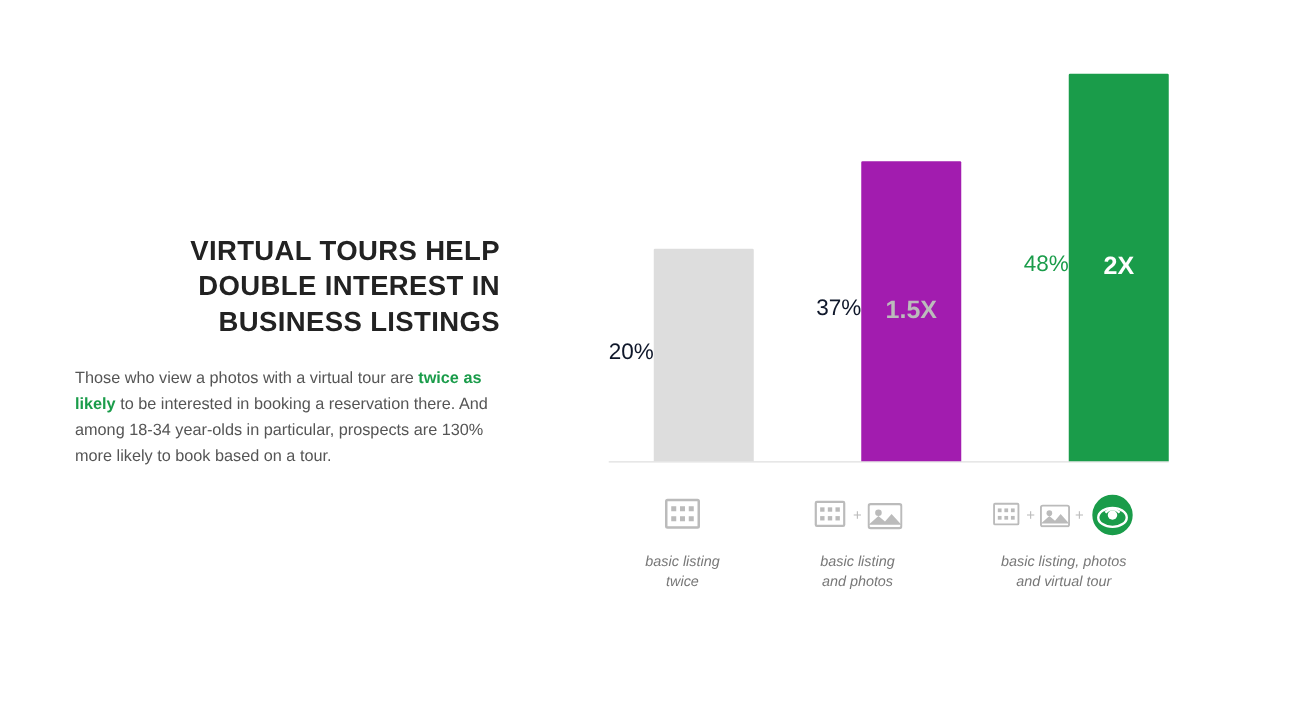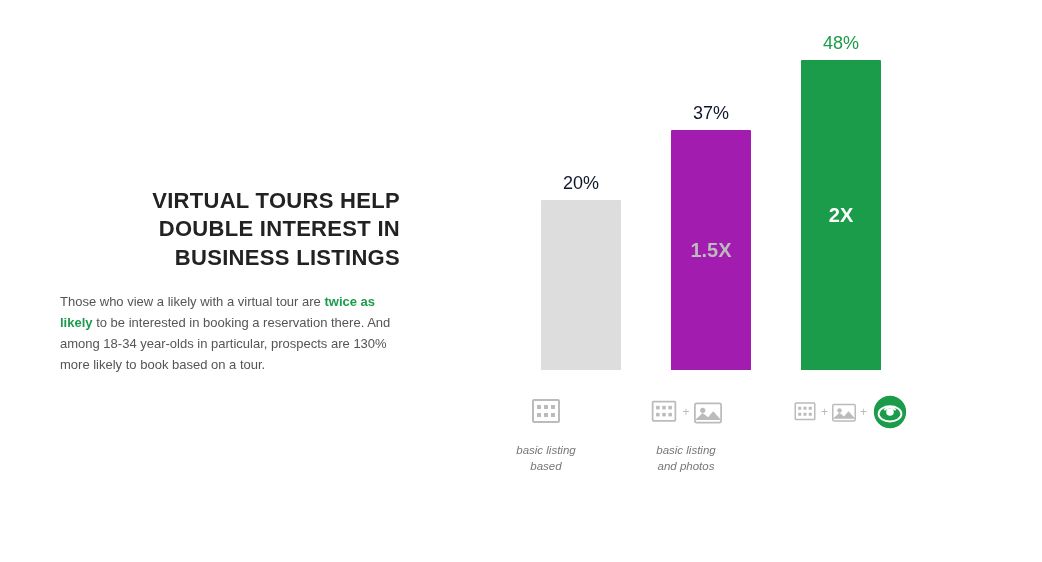--- a/index.html
+++ b/index.html
@@ -56,21 +56,20 @@
     .bars-container {
       display: flex;
       align-items: flex-end;
       gap: 50px;
       height: 340px;
       position: relative;
       padding-bottom: 0;
     }
     .bar-group {
       display: flex;
-      flex-direction: column;
       align-items: center;
       position: relative;
     }
     .bar-percent {
       font-size: 18px;
       color: #0f172a;
       margin-bottom: 6px;
       font-weight: 300;
     }
     .bar-percent.green {
@@ -120,21 +119,21 @@
       font-weight: 300;
     }
   </style>
 </head>
 <body>
 
 <div class="container">
   <div class="left-panel">
     <h1 class="main-title">VIRTUAL TOURS HELP DOUBLE INTEREST IN BUSINESS LISTINGS</h1>
     <p class="description">
-      <span>Those who view a likely with a virtual tour are </span><span class="highlight">twice as likely</span><span> to be interested in booking a reservation there. And among 18-34 year-olds in particular, prospects are 130% more likely to book based on a tour.</span>
+      <span>Those who view a photos with a virtual tour are </span><span class="highlight">twice as likely</span><span> to be interested in booking a reservation there. And among 18-34 year-olds in particular, prospects are 130% more likely to book based on a tour.</span>
     </p>
   </div>
 
   <div class="chart-area">
     <div style="position:relative; height:330px; display:flex; flex-direction:column; justify-content:flex-end;">
       <div class="bars-container">
 
         <div class="bar-group">
           <span class="bar-percent">20%</span>
           <div class="bar" style="height:170px; background:#ddd;"></div>
@@ -165,21 +164,21 @@
           <svg width="32" height="32" viewBox="0 0 32 32">
             <rect x="3" y="4" width="26" height="22" rx="1" fill="none" stroke="#bbb" stroke-width="2"></rect>
             <rect x="7" y="9" width="4" height="4" fill="#bbb"></rect>
             <rect x="14" y="9" width="4" height="4" fill="#bbb"></rect>
             <rect x="21" y="9" width="4" height="4" fill="#bbb"></rect>
             <rect x="7" y="17" width="4" height="4" fill="#bbb"></rect>
             <rect x="14" y="17" width="4" height="4" fill="#bbb"></rect>
             <rect x="21" y="17" width="4" height="4" fill="#bbb"></rect>
           </svg>
         </div>
-        <span class="icon-caption">basic listing based</span>
+        <span class="icon-caption">basic listing twice</span>
       </div>
 
       <div class="icon-group" style="width:100px;">
         <div class="icon-set">
           <svg width="28" height="28" viewBox="0 0 32 32">
             <rect x="3" y="4" width="26" height="22" rx="1" fill="none" stroke="#bbb" stroke-width="2"></rect>
             <rect x="7" y="9" width="4" height="4" fill="#bbb"></rect>
             <rect x="14" y="9" width="4" height="4" fill="#bbb"></rect>
             <rect x="21" y="9" width="4" height="4" fill="#bbb"></rect>
             <rect x="7" y="17" width="4" height="4" fill="#bbb"></rect>
@@ -216,16 +215,17 @@
           <span class="plus-sign">+</span>
 
           <svg width="38" height="38" viewBox="0 0 40 40">
             <circle cx="20" cy="20" r="18" fill="#1a9c4a" stroke="white" stroke-width="2"></circle>
 
             <ellipse cx="20" cy="22" rx="12" ry="8" fill="none" stroke="white" stroke-width="2"></ellipse>
             <circle cx="20" cy="20" r="4" fill="white"></circle>
             <path d="M14,18 Q20,12 26,18" fill="none" stroke="white" stroke-width="2"></path>
           </svg>
         </div>
+        <span class="icon-caption">basic listing, photos<br>and virtual tour</span>
       </div>
     </div>
   </div>
 </div>
 
 </body></html>

